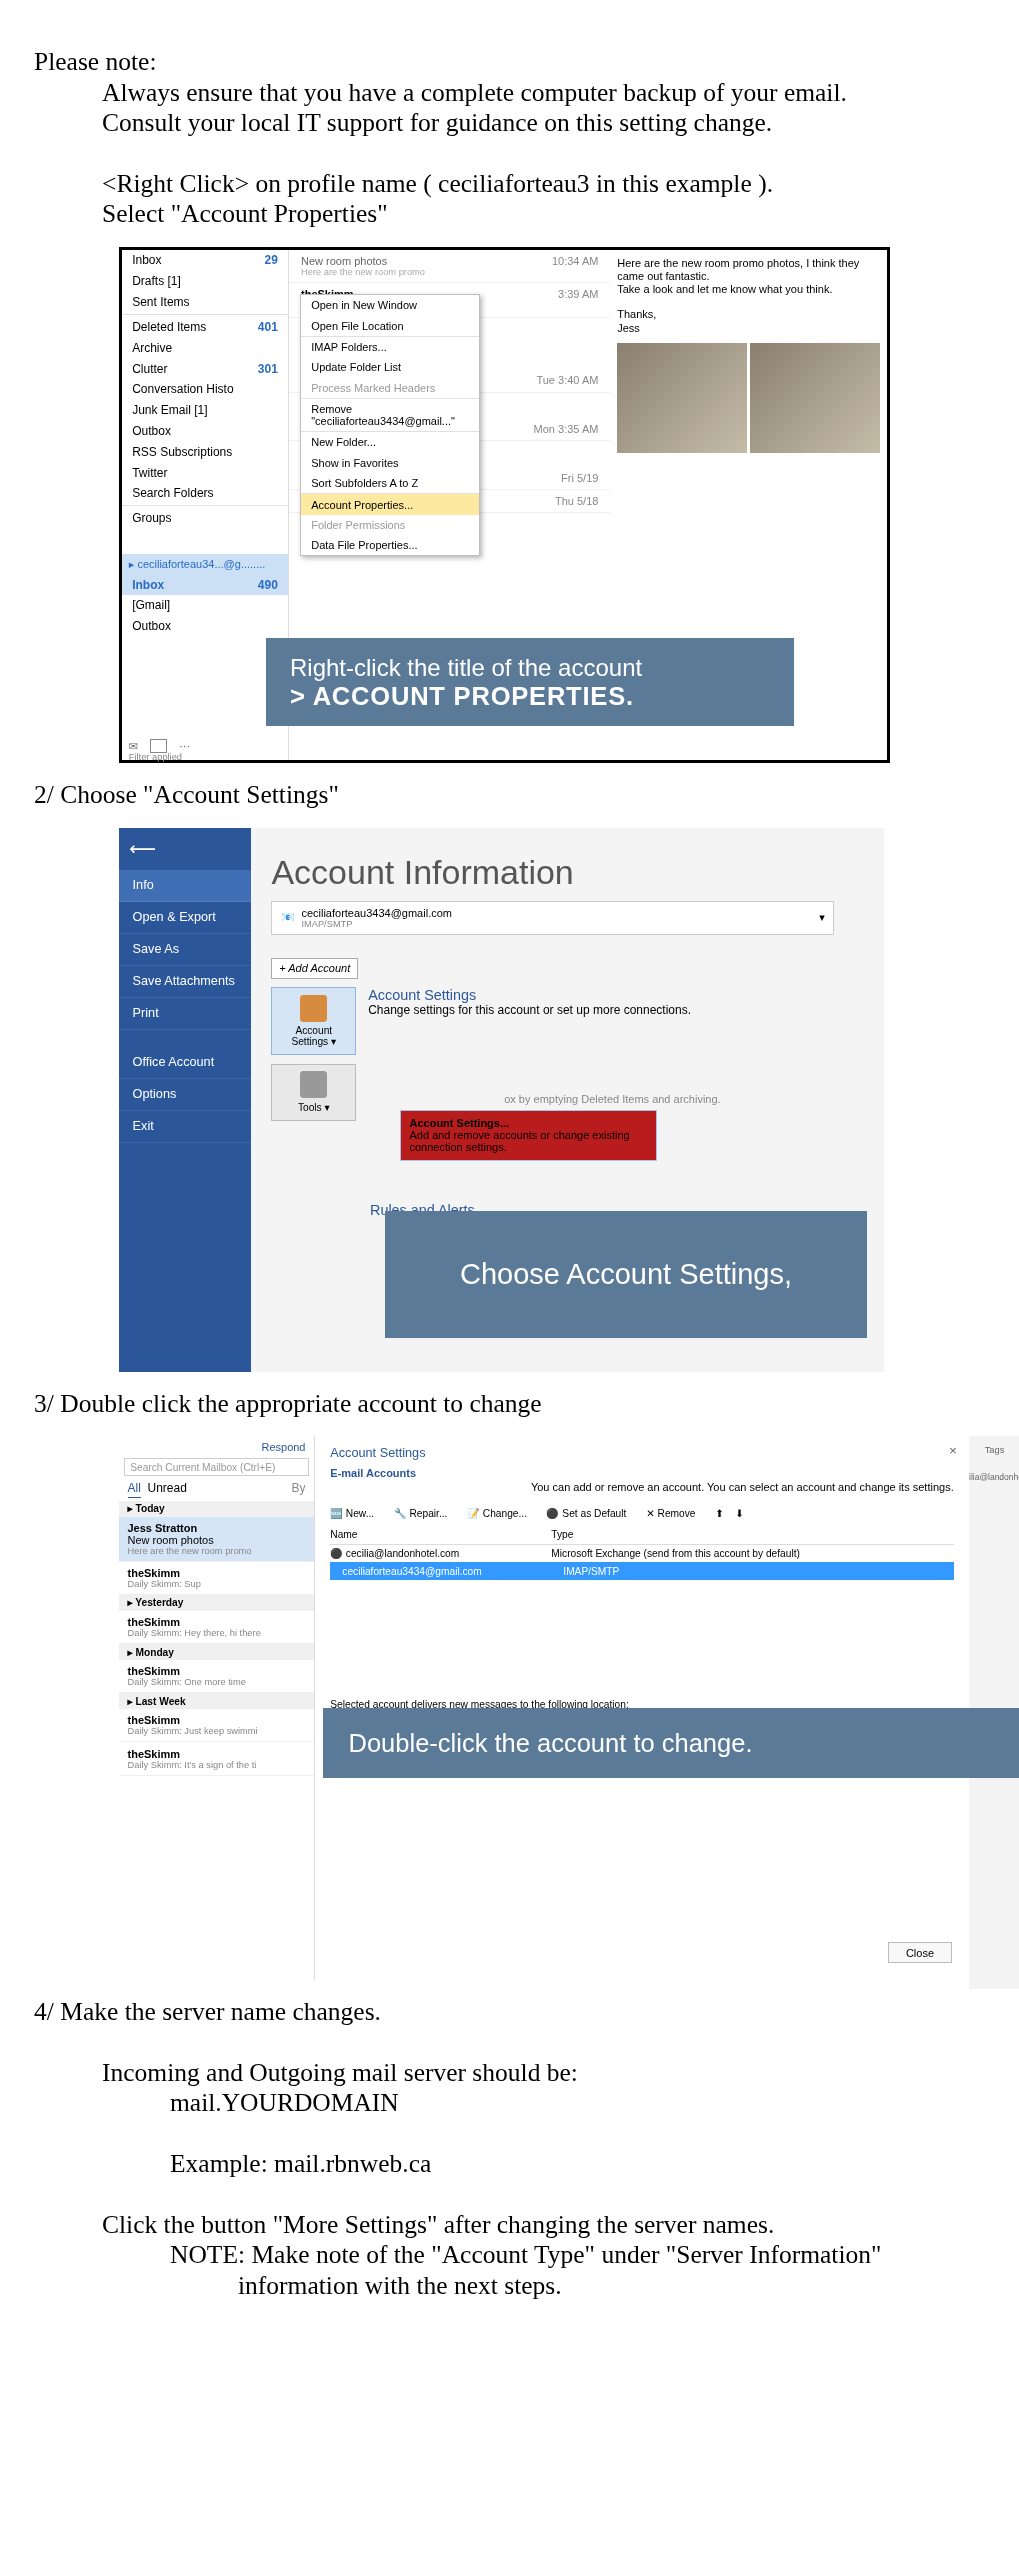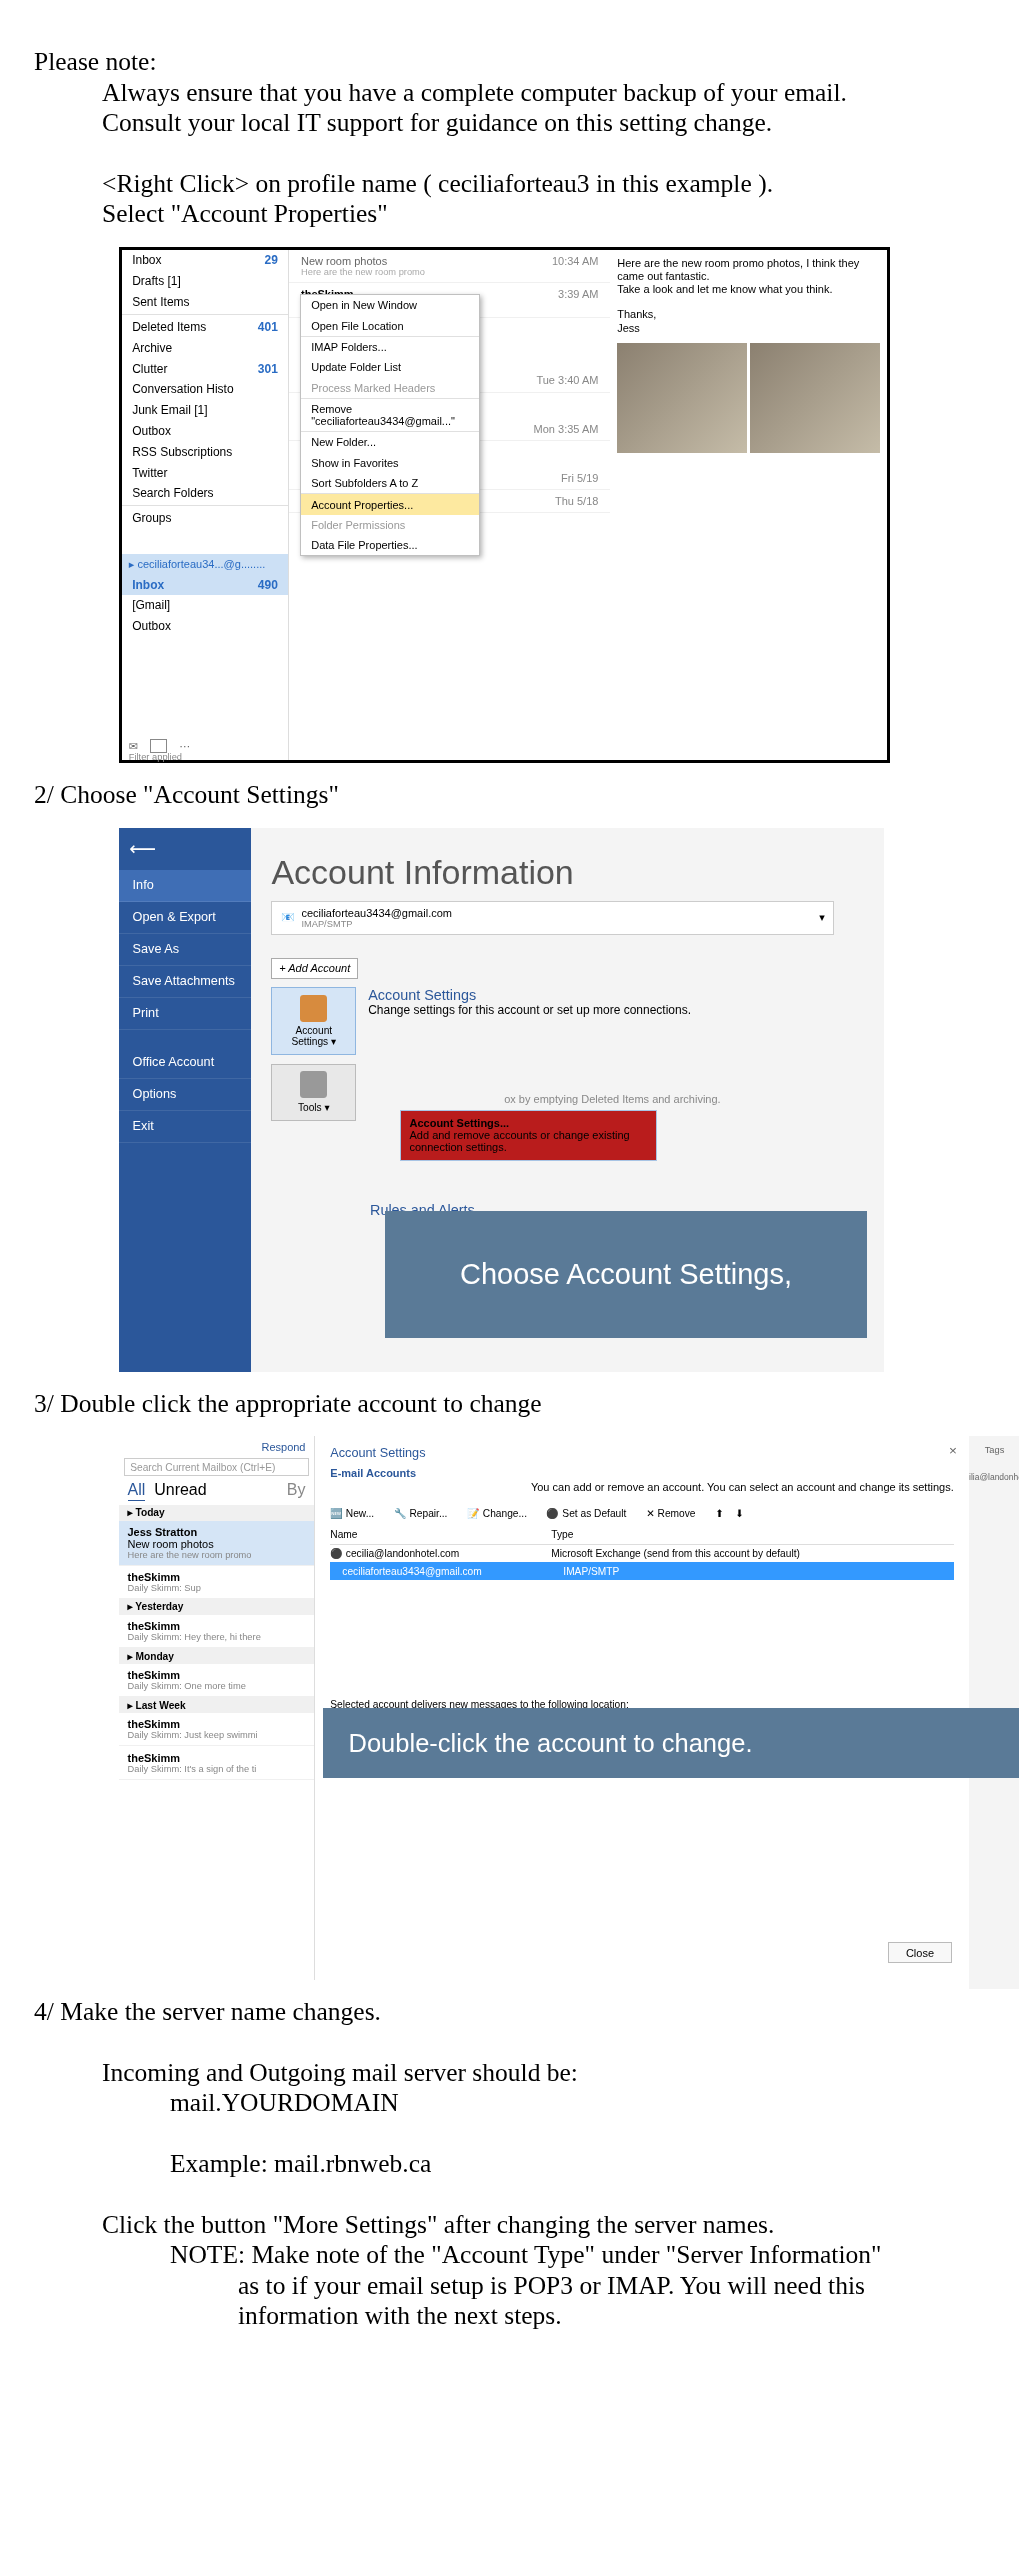--- a/index.html
+++ b/index.html
@@ -52,21 +52,21 @@
   .s2-desc { font-size:12px; }
   .s2-desc .h { color:#2b579a; font-size:14.4px; }
   .s2-popup { position:absolute; left:149px; top:282px; width:238px; background:#b91c1c; border:0.8px solid #a8c4e4; padding:6.8px 8.5px; font-size:11px; }
   .s2-popup .h { font-weight:bold; }
   .overlay2 { position:absolute; left:134px; bottom:34px; right:17px; height:127px; background:#5a7a97; color:#fff; display:flex; align-items:center; justify-content:center; font-size:29px; font-weight:300; }
   
   .s3 { width:850px; height:544px; display:flex; font-family:"Segoe UI",sans-serif; position:relative; }
   .s3-left { width:195px; background:#fff; border-right:0.8px solid #ddd; font-size:11px; }
   .s3-left .top { text-align:right; color:#2b579a; padding:5.1px 8.5px; font-size:11px; }
   .s3-left .srch { border:0.8px solid #ccc; margin:0 5.1px; padding:2.5px 5.1px; color:#999; font-size:10.2px; }
-  .s3-left .tabs { padding:5.1px 8.5px; font-size:16px; }
+  .s3-left .tabs { padding:5.1px 8.5px; font-size:12px; }
   .s3-left .tabs .a { color:#2b579a; border-bottom:1.7px solid #2b579a; padding-bottom:1.7px; }
   .s3-left .hd { background:#f0f0f0; padding:2.5px 8.5px; font-weight:bold; font-size:10.2px; }
   .s3-left .msg { padding:5.1px 8.5px; border-bottom:0.8px solid #f0f0f0; }
   .s3-left .msg .f { font-weight:bold; }
   .s3-left .msg .s { color:#888; font-size:9.3px; }
   .s3-left .msg.sel { background:#d5e5f6; }
   .s3-main { flex:1; background:#fff; padding:10.2px 15.3px; font-size:11px; }
   .s3-main .title { font-size:12.7px; color:#2b579a; font-weight:normal; text-decoration:none; }
   .s3-main .sub { font-weight:bold; margin-top:6.8px; color:#2b579a; }
   .s3-main .desc { margin:1.7px 0 8.5px 15.3px;text-align:right; }
@@ -220,20 +220,24 @@
     <div class="mi">Remove "ceciliaforteau3434@gmail..."</div>
     <div class="sep"></div>
     <div class="mi">New Folder...</div>
     <div class="mi">Show in Favorites</div>
     <div class="mi">Sort Subfolders A to Z</div>
     <div class="sep"></div>
     <div class="mi hl">Account Properties...</div>
     <div class="mi dis">Folder Permissions</div>
     <div class="mi">Data File Properties...</div>
   </div>
+  <div class="overlay1">
+    <div class="l1">Right-click the title of the account</div>
+    <div class="l2">&gt; ACCOUNT PROPERTIES.</div>
+  </div>
 </div>
 
 <p>2/ Choose "Account Settings"</p>
 
 
 <div class="shot s2" style="border:none;">
   <div class="s2-nav">
     <span class="back">⟵</span>
     <div class="ni active">Info</div>
     <div class="ni">Open &amp; Export</div>
@@ -358,17 +362,16 @@
 
 <p>4/ Make the server name changes.</p>
 <br>
 <p class="indent1">Incoming and Outgoing mail server should be:</p>
 <p class="indent2">mail.YOURDOMAIN</p>
 <br>
 <p class="indent2">Example: mail.rbnweb.ca</p>
 <br>
 <p class="indent1">Click the button "More Settings" after changing the server names.</p>
 <p class="indent2">NOTE: Make note of the "Account Type" under "Server Information"</p>
-<p class="indent3">as to if your email setup is POP3 or IMAP.  You will need this</p>
 <p class="indent3">information with the next steps.</p>
 
 </div>
 
 
 </body></html>

